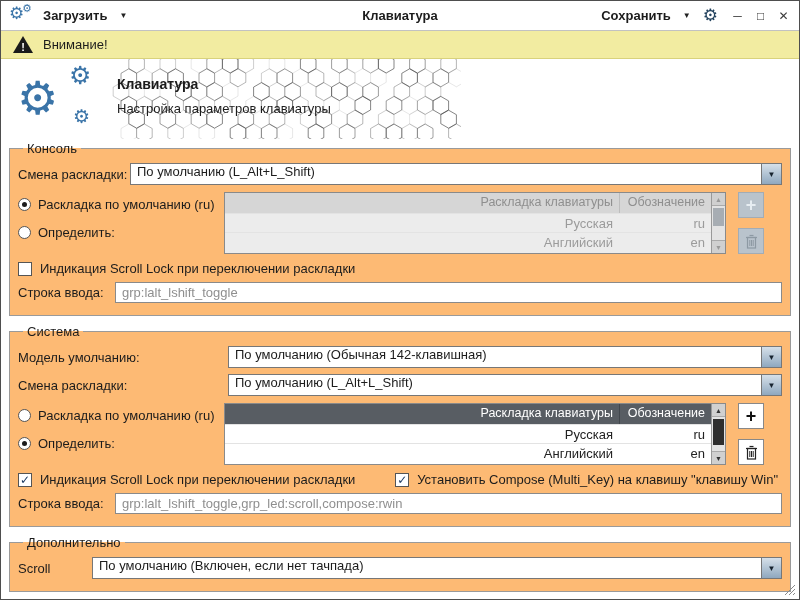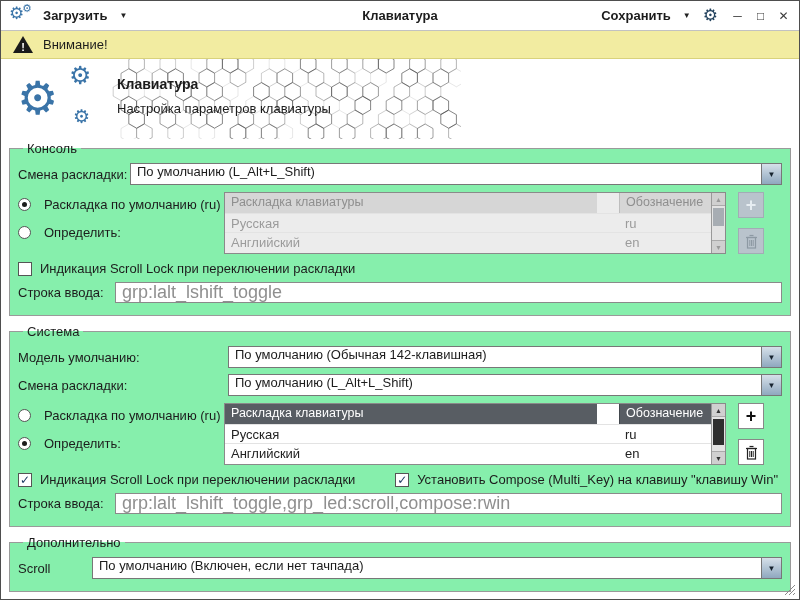--- a/index.html
+++ b/index.html
@@ -29,45 +29,45 @@
   .hexbg { position:absolute; left:108px; top:0; z-index:0; }
   .gears { position:absolute; left:14px; top:0; width:92px; height:80px; color:#3a74a8; z-index:1; }
   .gb  { position:absolute; left:2px;  top:16px; font-size:46px; line-height:1; }
   .gs1 { position:absolute; left:54px; top:4px;  font-size:25px; line-height:1; }
   .gs2 { position:absolute; left:58px; top:48px; font-size:19px; line-height:1; }
   .header-text { position:absolute; left:116px; top:17px; z-index:2; }
   .header-title { font-weight:bold; font-size:14px; margin-bottom:9px; }
   .header-sub { font-size:13px; }
 
   
-  fieldset.sect { margin:2px 8px 6px; border:1px solid #9a9a9a; padding:1px 8px 6px; background:#86efac; }
+  fieldset.sect { margin:2px 8px 6px; border:1px solid #9a9a9a; padding:1px 8px 6px; background:#fdba74; }
   legend { padding:0 4px; margin-left:5px; font-size:13px; }
   .frow { display:flex; align-items:center; margin:6px 0; }
   .frow > .flabel { flex:0 0 auto; }
   .w-console { width:112px; }
   .w-system  { width:210px; }
   .w-input   { width:97px; }
   .w-add     { width:74px; }
 
   .dropdown { flex:1; height:22px; border:1px solid #777; background:#fff; display:flex; align-items:flex-start; padding-left:6px; cursor:default; }
   .dd-text { flex:1; white-space:nowrap; overflow:hidden; }
   .dd-btn { width:20px; height:100%; flex:0 0 auto; background:linear-gradient(#d6e0e9,#8fa8bf); border-left:1px solid #777; display:flex; align-items:center; justify-content:center; font-size:8px; color:#16222e; }
 
   .mid { display:flex; align-items:flex-start; margin:7px 0; }
   .radios { width:206px; padding-top:5px; display:flex; flex-direction:column; gap:13px; flex:0 0 auto; }
-  .radio { display:flex; align-items:center; gap:13px; cursor:default; }
+  .radio { display:flex; align-items:center; gap:7px; cursor:default; }
   .rb { width:13px; height:13px; border:1px solid #555; border-radius:50%; background:#fff; position:relative; flex:0 0 auto; }
   .rb.on::after { content:""; position:absolute; left:3px; top:3px; width:5px; height:5px; border-radius:50%; background:#1c1c1c; }
 
   .tablewrap { width:502px; height:62px; border:1px solid #8a8a8a; position:relative; flex:0 0 auto; background:#fff; }
-  .tbl { margin-right:14px; }
+  .tbl { margin-right:14px;text-align:right; }
   .tbl-head { display:flex; height:20px; }
   .th { padding:2px 6px; font-size:12.5px; white-space:nowrap; overflow:hidden; }
   .c1 { flex:1; }
-  .c2 { width:92px; flex:0 0 auto;margin-left:22px; }
+  .c2 { width:92px; flex:0 0 auto; }
   .tbl-row { display:flex; height:19px; border-top:1px solid #e3e3e3; }
   .td { padding:2px 6px; white-space:nowrap; overflow:hidden; }
   .tablewrap.enabled .th { background:#585d63; color:#fff; }
   .tablewrap.enabled .th.c2 { border-left:1px solid #42474d; }
   .tablewrap.enabled .td { color:#222; }
   .tablewrap.disabled { background:#ececec; }
   .tablewrap.disabled .th { background:#d6d6d6; color:#8f8f8f; }
   .tablewrap.disabled .th.c2 { border-left:1px solid #bdbdbd; }
   .tablewrap.disabled .td { color:#9b9b9b; }
 
@@ -90,21 +90,21 @@
   .sq.off svg { color:#8d99a3; }
   .sq svg { color:#222; }
 
   .check-row { display:flex; align-items:center; gap:8px; margin:5px 0; cursor:default; }
   .cb { width:14px; height:14px; border:1px solid #555; background:#fff; display:flex; align-items:center; justify-content:center; flex:0 0 auto; }
   .cb .mark { font-size:12px; font-weight:bold; color:#16355e; line-height:1; }
   .sys-checks { display:flex; align-items:center; margin:5px 0; }
   .sys-checks .check-row { margin:0; }
   .sys-checks .check-row + .check-row { margin-left:auto; padding-right:4px; }
 
-  .text-input { flex:1; height:21px; border:1px solid #8a8a8a; background:#fff; color:#8f8f8f; font-family:inherit; font-size:18px; padding:0 6px; }
+  .text-input { flex:1; height:21px; border:1px solid #8a8a8a; background:#fff; color:#8f8f8f; font-family:inherit; font-size:13px; padding:0 6px; }
 
   .grip { position:absolute; right:3px; bottom:3px; }
 </style>
 </head>
 <body>
 
 <div class="window">
 
   <div class="titlebar">
     <div class="tb-left">

